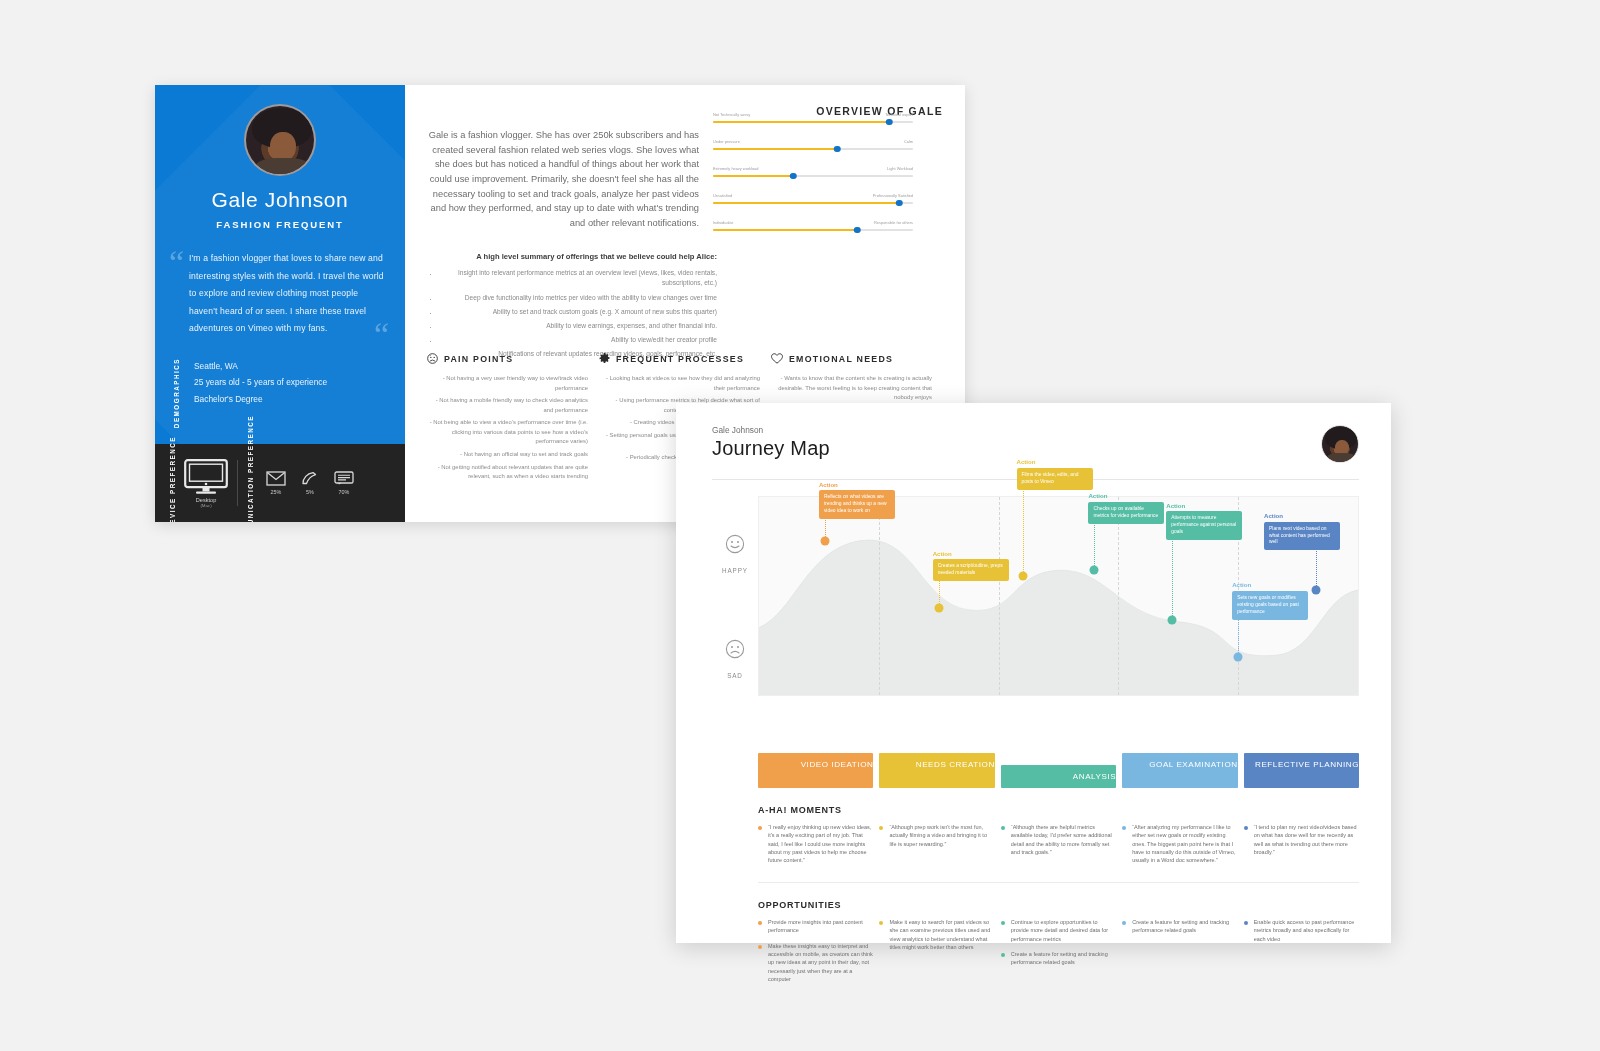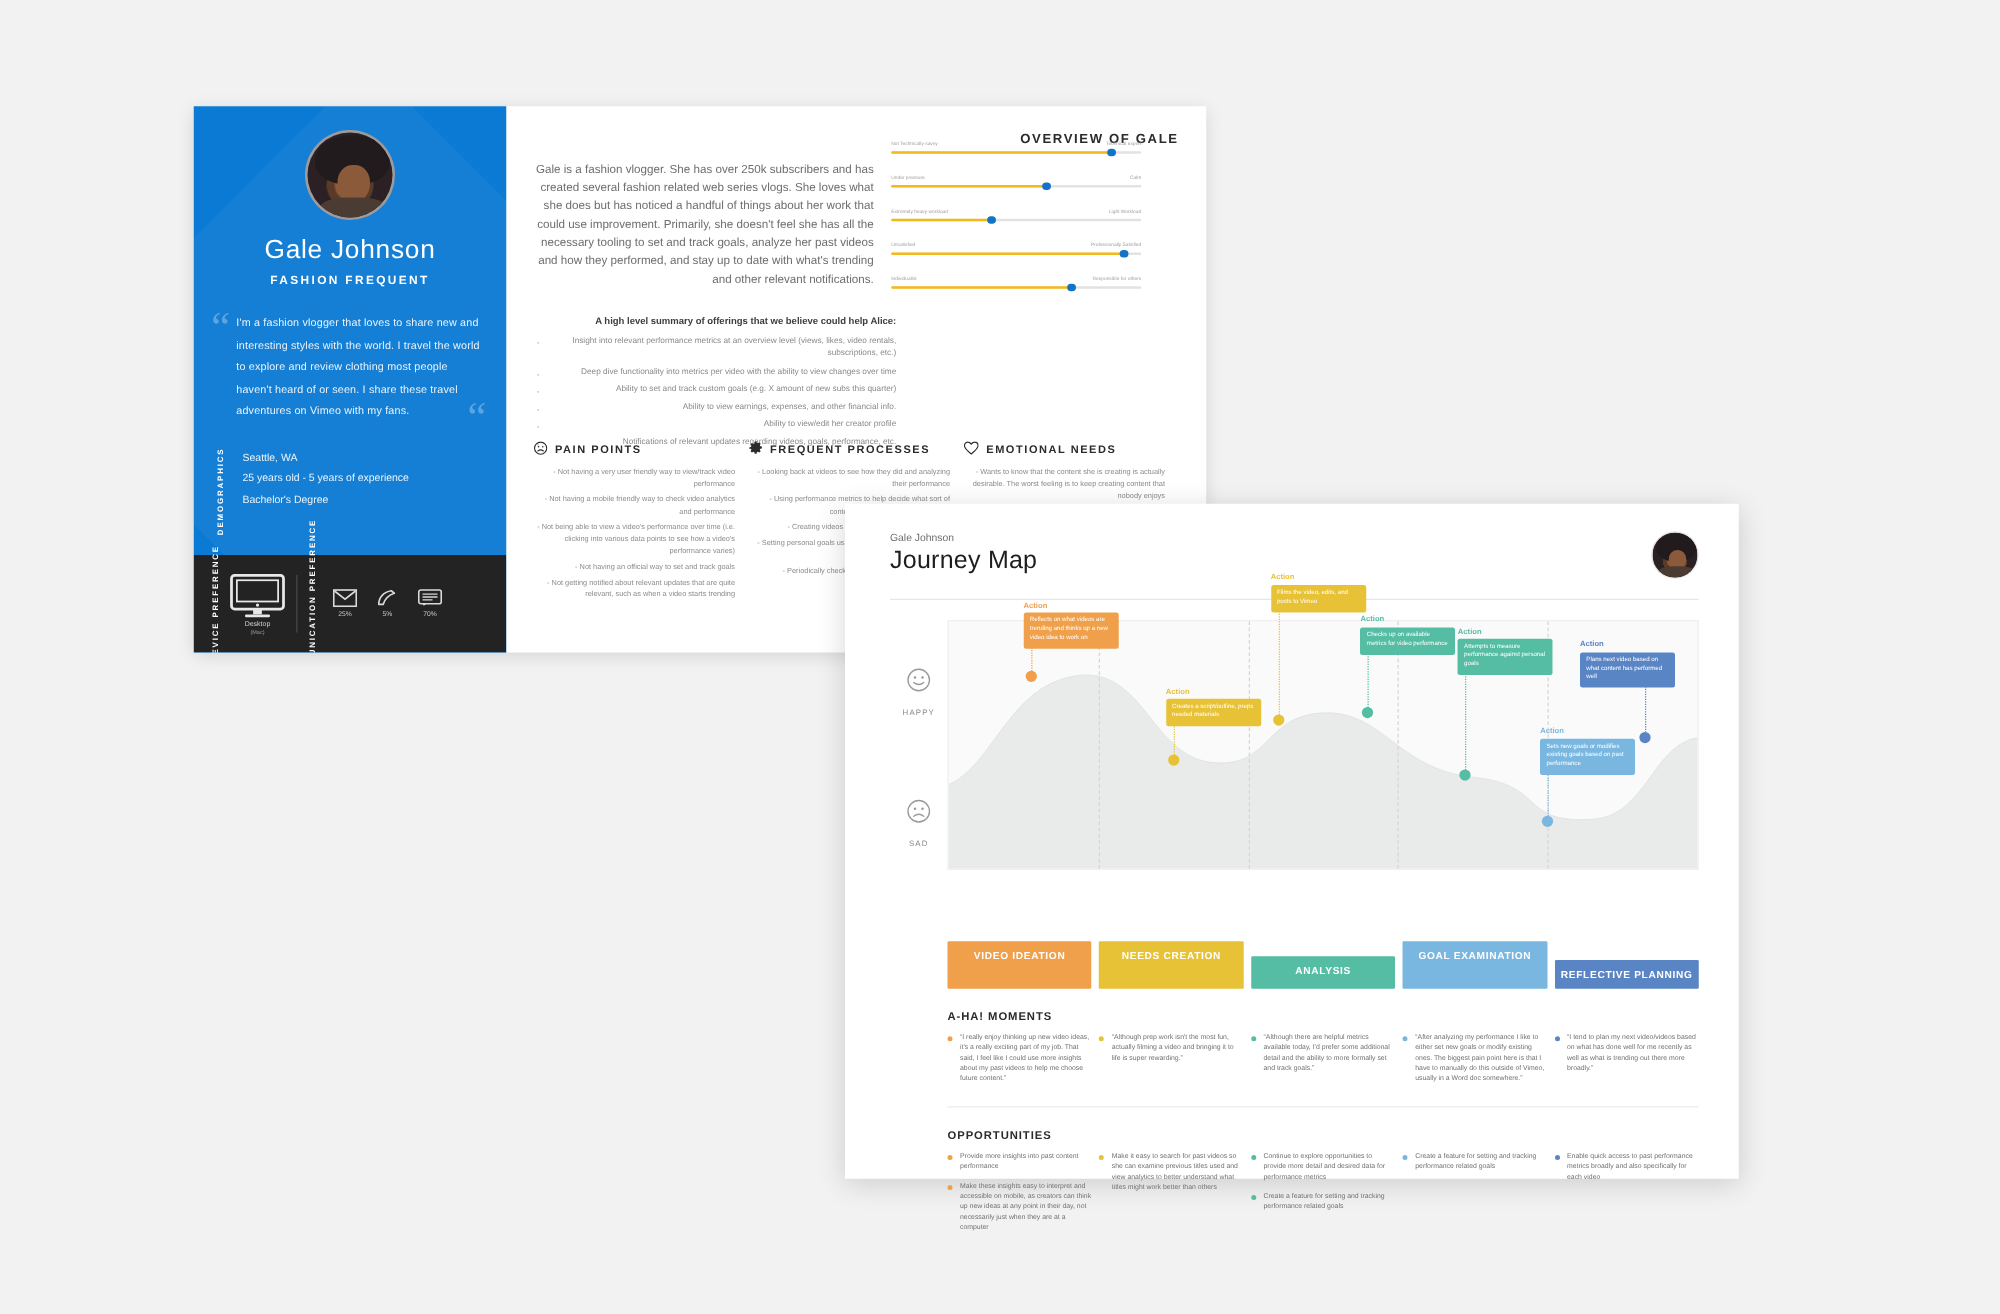--- a/index.html
+++ b/index.html
@@ -175,21 +175,21 @@
   .conn { position: absolute; width: 0; border-left: 1.4px dotted; z-index: 2; }
   .abox { position: absolute; z-index: 4; width: 76px; }
   .abox .alabel { font-size: 6.1px; font-weight: 700; margin-bottom: 2.5px; }
   .abox .atext {
     font-size: 4.9px; line-height: 1.42; color: #ffffff;
     padding: 4px 5px; border-radius: 2px;
   }
 
   .stages { display: flex; gap: 6px; margin: 9px 0 0 46px; }
   .stage {
-    flex: 1; text-align: center; color: #fff; font-size: 8.1px; font-weight: 700;
+    flex: 1; text-align: right; color: #fff; font-size: 8.1px; font-weight: 400;
     letter-spacing: .55px; padding: 7px 0; border-radius: 1px;
   }
 
   .sec-title {
     font-size: 9px; font-weight: 700; letter-spacing: .75px; color: #2b2b2b;
     margin: 17px 0 0 46px;
   }
   .cols5 { display: flex; gap: 6px; margin: 8px 0 0 46px; }
   .c5 { flex: 1; }
   .c5 li {
@@ -484,21 +484,21 @@
             <div class="atext" style="background:#5a85c4">Plans next video based on what content has performed well</div>
           </div>
         </div>
     </div>
 
     <div class="stages" id="stages">
         <div class="stage" style="background: rgb(240, 160, 75);">VIDEO IDEATION</div>
         <div class="stage" style="background: rgb(232, 194, 54);">NEEDS CREATION</div>
         <div class="stage" style="background: rgb(84, 189, 164); margin-top: 12px;">ANALYSIS</div>
         <div class="stage" style="background: rgb(121, 183, 224);">GOAL EXAMINATION</div>
-        <div class="stage" style="background: rgb(90, 133, 196); margin-top: 15px;">REFLECTIVE PLANNING</div>
+        <div class="stage" style="background: rgb(90, 133, 196);">REFLECTIVE PLANNING</div>
       </div>
 
     <div class="sec-title">A-HA! MOMENTS</div>
     <div class="cols5" id="aha-cols">
         <div class="c5">
           <ul>
             <li style="--d:#f0a04b">“I really enjoy thinking up new video ideas, it's a really exciting part of my job. That said, I feel like I could use more insights about my past videos to help me choose future content.”</li>
           </ul>
         </div>
         <div class="c5">

